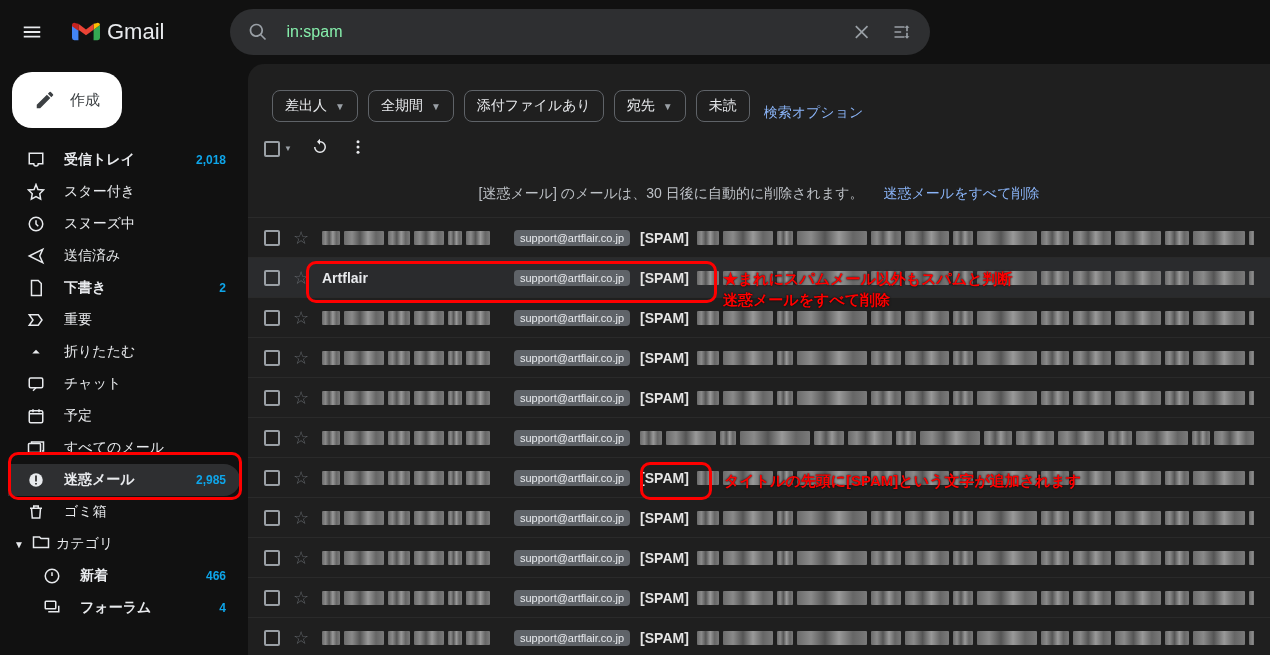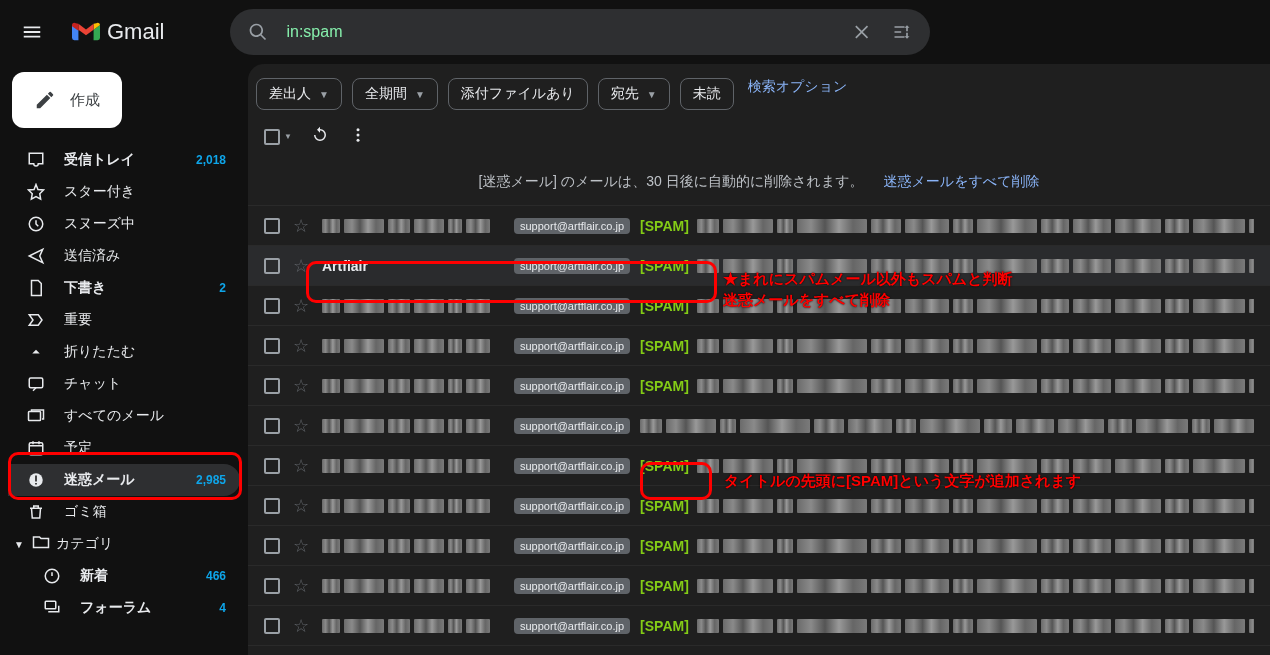--- a/index.html
+++ b/index.html
@@ -60,21 +60,21 @@
 .sidebar {
   width: 248px;
   padding: 8px 0 0 8px;
   overflow: hidden;
   flex-shrink: 0;
 }
 .compose {
   height: 56px;
   background: #fff;
   color: #3c4043;
-  border-radius: 12px;
+  border-radius: 20px;
   display: inline-flex;
   align-items: center;
   gap: 14px;
   padding: 0 22px;
   font-size: 15px;
   font-weight: 500;
   cursor: pointer;
   margin: 0 0 16px 4px;
 }
 .nav { list-style: none; }
@@ -99,22 +99,23 @@
 .main {
   flex: 1;
   background: #1f1f1f;
   border-radius: 16px 0 0 0;
   overflow: hidden;
   position: relative;
 }
 .filters {
   display: flex;
   gap: 10px;
-  padding: 14px 8px 12px;
-  align-items: flex-start;
+  padding: 14px 24px 12px;
+  align-items: flex-end;
+  margin-top: 12px;
 }
 .chip {
   border: 1px solid #5f6368;
   border-radius: 8px;
   height: 32px;
   padding: 0 12px;
   display: inline-flex;
   align-items: center;
   gap: 8px;
   font-size: 14px;
@@ -161,21 +162,21 @@
 .mail-row.highlighted { background: #2a2b2d; }
 .mail-row .star { color:#5f6368; font-size:18px; cursor:pointer; width:18px; text-align:center;}
 .sender-col { width: 180px; flex-shrink:0; position:relative; height:100%; display:flex; align-items:center;}
 .sender-text { font-size: 14px; color: #e8eaed; font-weight:700; }
 .label-chip {
   background: #5f6368; color: #e8eaed; font-size: 11px;
   padding: 2px 6px; border-radius: 4px; margin-right: 6px;
   white-space: nowrap;
   flex-shrink: 0;
 }
-.spam-tag { font-weight: 700; color: #84cc16; margin-right: 4px; flex-shrink:0;}
+.spam-tag { font-weight: 700; color: #e5e5e5; margin-right: 4px; flex-shrink:0;}
 .subject-col {
   flex: 1;
   display: flex;
   align-items: center;
   gap: 4px;
   overflow: hidden;
   height: 100%;
 }
 .pixelate {
   display:flex; gap:4px; align-items:center; overflow:hidden;
@@ -317,34 +318,34 @@
             <svg width="18" height="18" viewBox="0 0 24 24" fill="none" stroke="currentColor" stroke-width="2">
               <rect x="3" y="4" width="18" height="13" rx="2"></rect>
               <path d="M8 21l4-4"></path>
             </svg>
           </span>
           <span class="nav-label">チャット</span>
         </li>
         <li class="nav-item">
           <span class="nav-icon">
             <svg width="18" height="18" viewBox="0 0 24 24" fill="none" stroke="currentColor" stroke-width="2">
+              <rect x="3" y="5" width="18" height="16" rx="2"></rect>
+              <path d="M3 9h18M8 3v4M16 3v4"></path>
+            </svg>
+          </span>
+          <span class="nav-label">予定</span>
+        </li>
+        <li class="nav-item">
+          <span class="nav-icon">
+            <svg width="18" height="18" viewBox="0 0 24 24" fill="none" stroke="currentColor" stroke-width="2">
               <rect x="2" y="6" width="16" height="12" rx="1"></rect>
               <path d="M6 6V4h16v12h-2"></path>
             </svg>
           </span>
           <span class="nav-label">すべてのメール</span>
-        </li>
-        <li class="nav-item">
-          <span class="nav-icon">
-            <svg width="18" height="18" viewBox="0 0 24 24" fill="none" stroke="currentColor" stroke-width="2">
-              <rect x="3" y="5" width="18" height="16" rx="2"></rect>
-              <path d="M3 9h18M8 3v4M16 3v4"></path>
-            </svg>
-          </span>
-          <span class="nav-label">予定</span>
         </li>
         <li class="nav-item bold active">
           <span class="nav-icon">
             <svg width="18" height="18" viewBox="0 0 24 24" fill="currentColor">
               <circle cx="12" cy="12" r="9"></circle>
               <rect x="11" y="6" width="2" height="8" fill="#111"></rect>
               <rect x="11" y="16" width="2" height="2" fill="#111"></rect>
             </svg>
           </span>
           <span class="nav-label">迷惑メール</span>

